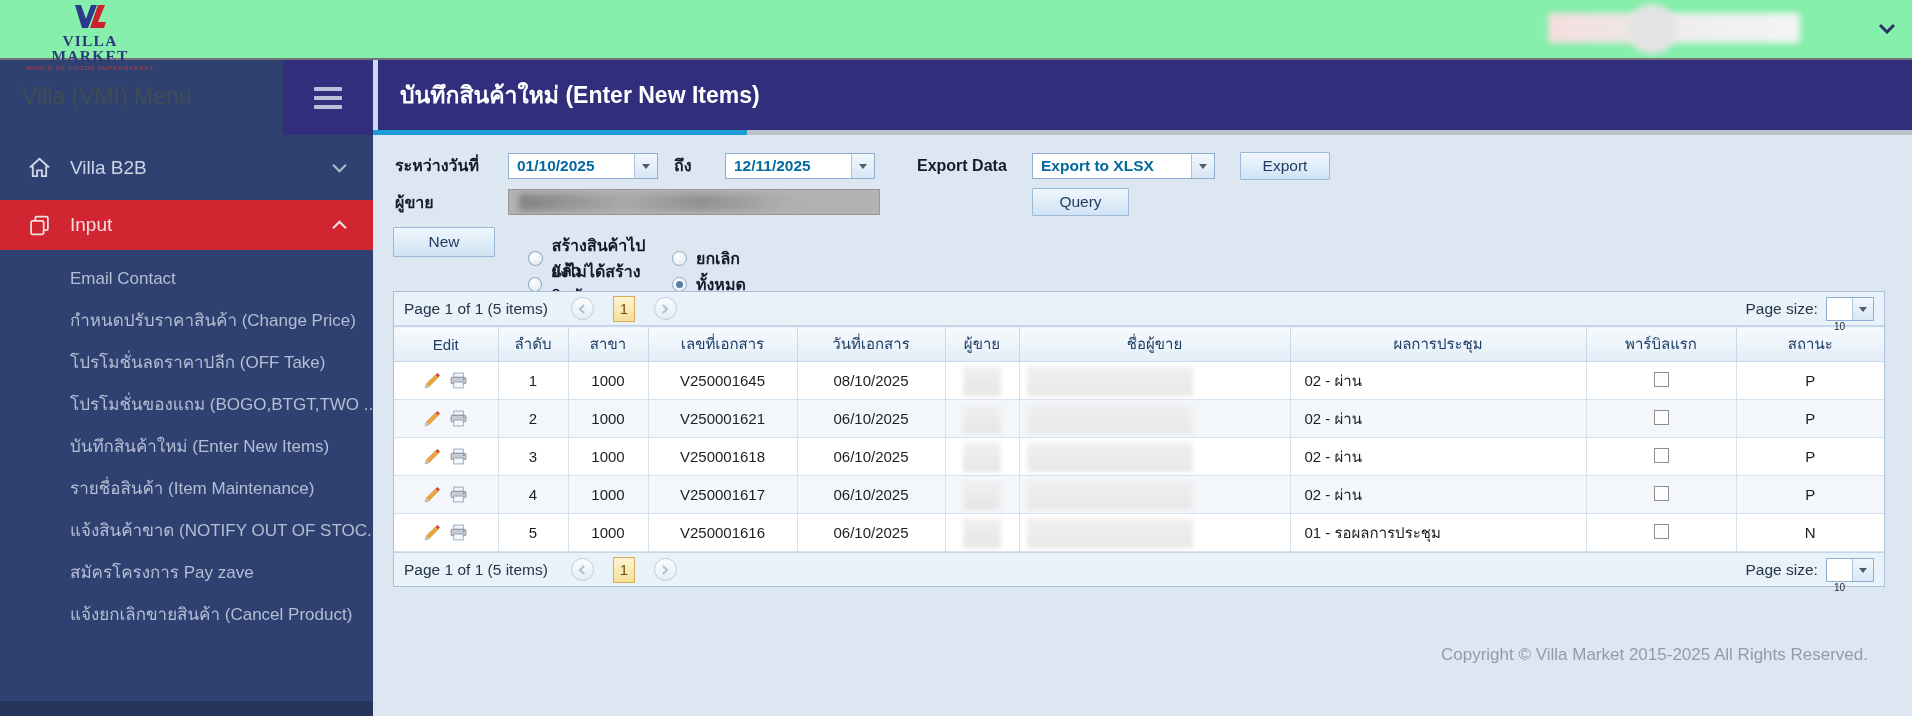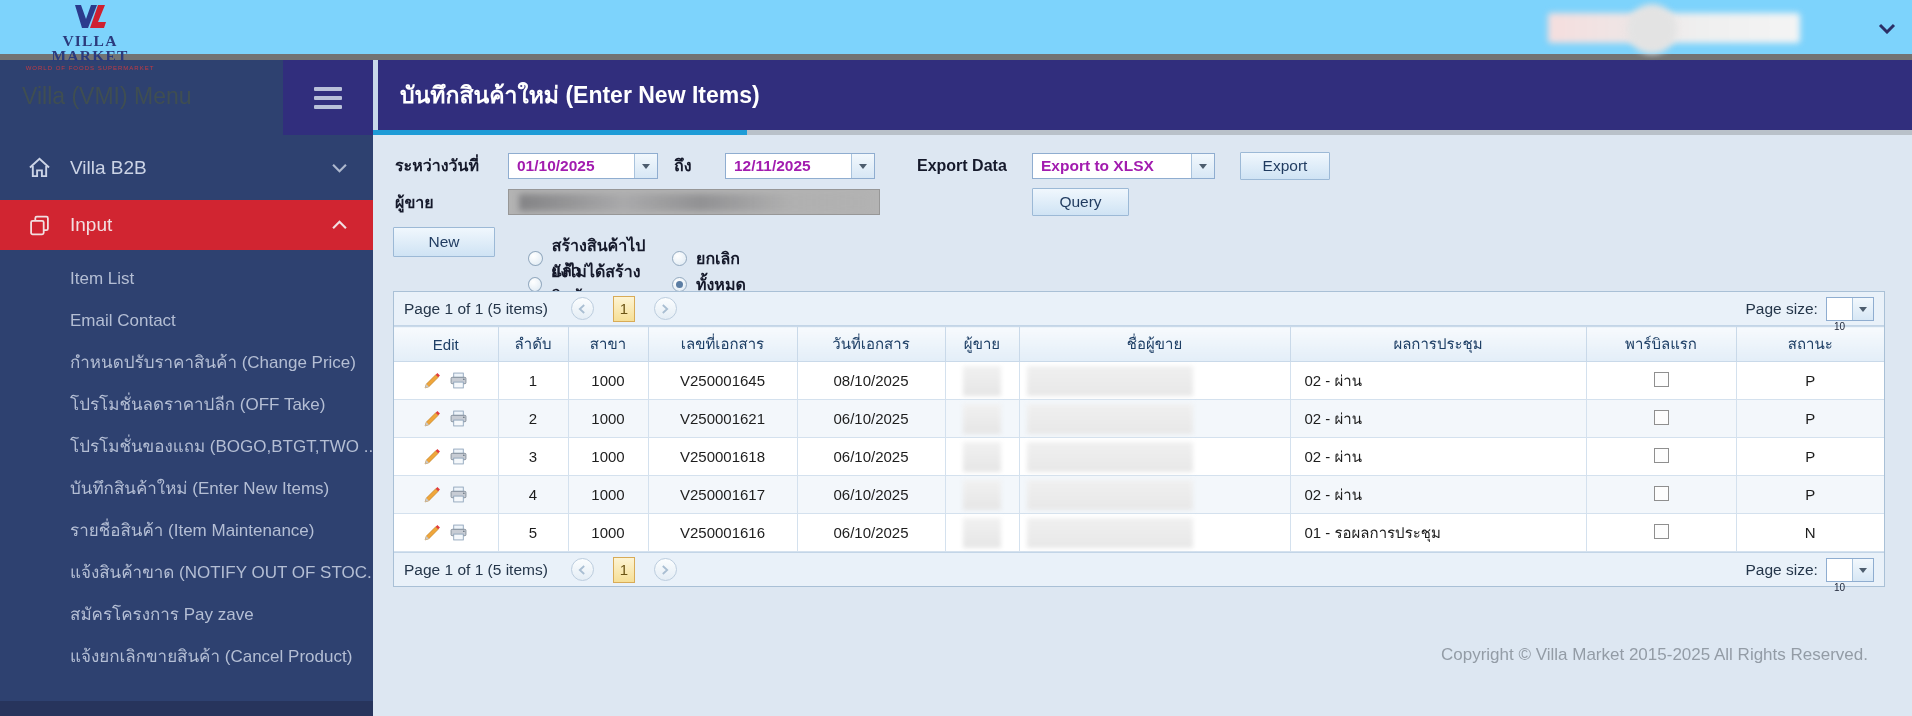--- a/index.html
+++ b/index.html
@@ -1,20 +1,20 @@
 <!DOCTYPE html>
 <html><head>
 <meta charset="utf-8">
 <style>
   * { box-sizing: border-box; }
   body { margin:0; background:#fff; font-family:"Liberation Sans","DejaVu Sans",sans-serif; }
   .app { position:relative; width:1912px; height:716px; overflow:hidden; background:#dde7f2; }
 
   
-  .topbar { position:absolute; top:0; left:0; width:100%; height:60px; background:#7dd3fc; border-bottom:6px solid #737373; z-index:5; }
+  .topbar { position:absolute; top:0; left:0; width:100%; height:60px; background:#86efac; border-bottom:2px solid #737373; z-index:5; }
   .logo { position:absolute; left:24px; top:4px; width:132px; text-align:center; cursor:pointer; }
   .logo-mark { height:25px; }
   .logo-brand { font-family:"Liberation Serif","DejaVu Serif",serif; font-weight:bold; font-size:15.5px; letter-spacing:1.2px; color:#2b3a7c; line-height:15px; }
   .logo-tagline { font-size:6px; letter-spacing:1px; color:#c23b43; margin-top:2px; }
   .user-blur { position:absolute; right:112px; top:13px; width:252px; height:30px; border-radius:3px;
     background:linear-gradient(90deg,#f5dede 0%,#eee6e6 35%,#efefef 60%,#f4f4f4 100%); filter:blur(3px); }
   .user-avatar { position:absolute; right:235px; top:4px; width:50px; height:50px; border-radius:50%; background:#e3e3e3; filter:blur(3px); }
   .user-chevron { position:absolute; right:16px; top:20px; }
 
   
@@ -37,21 +37,21 @@
 
   
   .main { position:absolute; top:60px; left:373px; right:0; bottom:0; background:#dde7f2; }
   .titlebar { position:absolute; top:0; left:0; right:0; height:70px; background:#312e7d; border-left:5px solid #c9d8ea;
     display:flex; align-items:center; padding-left:22px; color:#ffffff; font-size:23px; font-weight:bold; }
   .underline { position:absolute; top:70px; left:0; right:0; height:5px; background:#b9c1c9; }
   .underline .blue { display:block; width:374px; height:5px; background:#1e9cd7; }
 
   .flabel { position:absolute; font-size:16px; font-weight:bold; color:#15192b; line-height:26px; }
   .combo { position:absolute; display:flex; height:26px; border:1px solid #8fadd0; background:#fff; }
-  .combo .val { flex:1; padding:0 8px; font-size:15.5px; font-weight:bold; color:#a21caf; line-height:24px; overflow:hidden; white-space:nowrap; }
+  .combo .val { flex:1; padding:0 8px; font-size:15.5px; font-weight:bold; color:#0369a1; line-height:24px; overflow:hidden; white-space:nowrap; }
   .combo .dd { width:23px; background:linear-gradient(#f2f8fd,#d7e7f5); border-left:1px solid #a9c3dd;
     display:flex; align-items:center; justify-content:center; cursor:pointer; }
   .tri { width:0; height:0; border:4px solid transparent; border-top:5px solid #4d5d6e; margin-top:5px; }
   .btn { position:absolute; display:flex; align-items:center; justify-content:center; cursor:pointer;
     background:linear-gradient(#f0f7fd,#cfe3f4); border:1px solid #9cb9d6; color:#1f3a5f; font-size:15.5px; border-radius:1px; }
   .vendor-input { position:absolute; background:#b3b3b3; border:1px solid #979797; overflow:hidden; }
   .vendor-smudge { height:17px; margin:4px 10px; filter:blur(3px);
     background:linear-gradient(90deg,rgba(60,60,66,.40),rgba(130,130,136,.18) 30%,rgba(75,75,82,.32) 52%,rgba(160,160,160,.12) 78%,rgba(160,160,160,.05)); }
 
   .radio-row { position:absolute; display:flex; gap:0; align-items:center; }
@@ -150,21 +150,20 @@
       </span>
       <span class="nav-label">Input</span>
       <span class="nav-caret">
         <svg width="15" height="10" viewBox="0 0 14 9">
             <path d="M1 7.5 L7 1.5 L13 7.5" fill="none" stroke="currentColor" stroke-width="2"></path>
           </svg>
       </span>
     </div>
 
     <nav class="subnav">
-      <div class="subitem">Item List</div>
       <div class="subitem">Email Contact</div>
       <div class="subitem">กำหนดปรับราคาสินค้า (Change Price)</div>
       <div class="subitem">โปรโมชั่นลดราคาปลีก (OFF Take)</div>
       <div class="subitem">โปรโมชั่นของแถม (BOGO,BTGT,TWO ...</div>
       <div class="subitem">บันทึกสินค้าใหม่ (Enter New Items)</div>
       <div class="subitem">รายชื่อสินค้า (Item Maintenance)</div>
       <div class="subitem">แจ้งสินค้าขาด (NOTIFY OUT OF STOC...</div>
       <div class="subitem">สมัครโครงการ Pay zave</div>
       <div class="subitem">แจ้งยกเลิกขายสินค้า (Cancel Product)</div>
     </nav>

